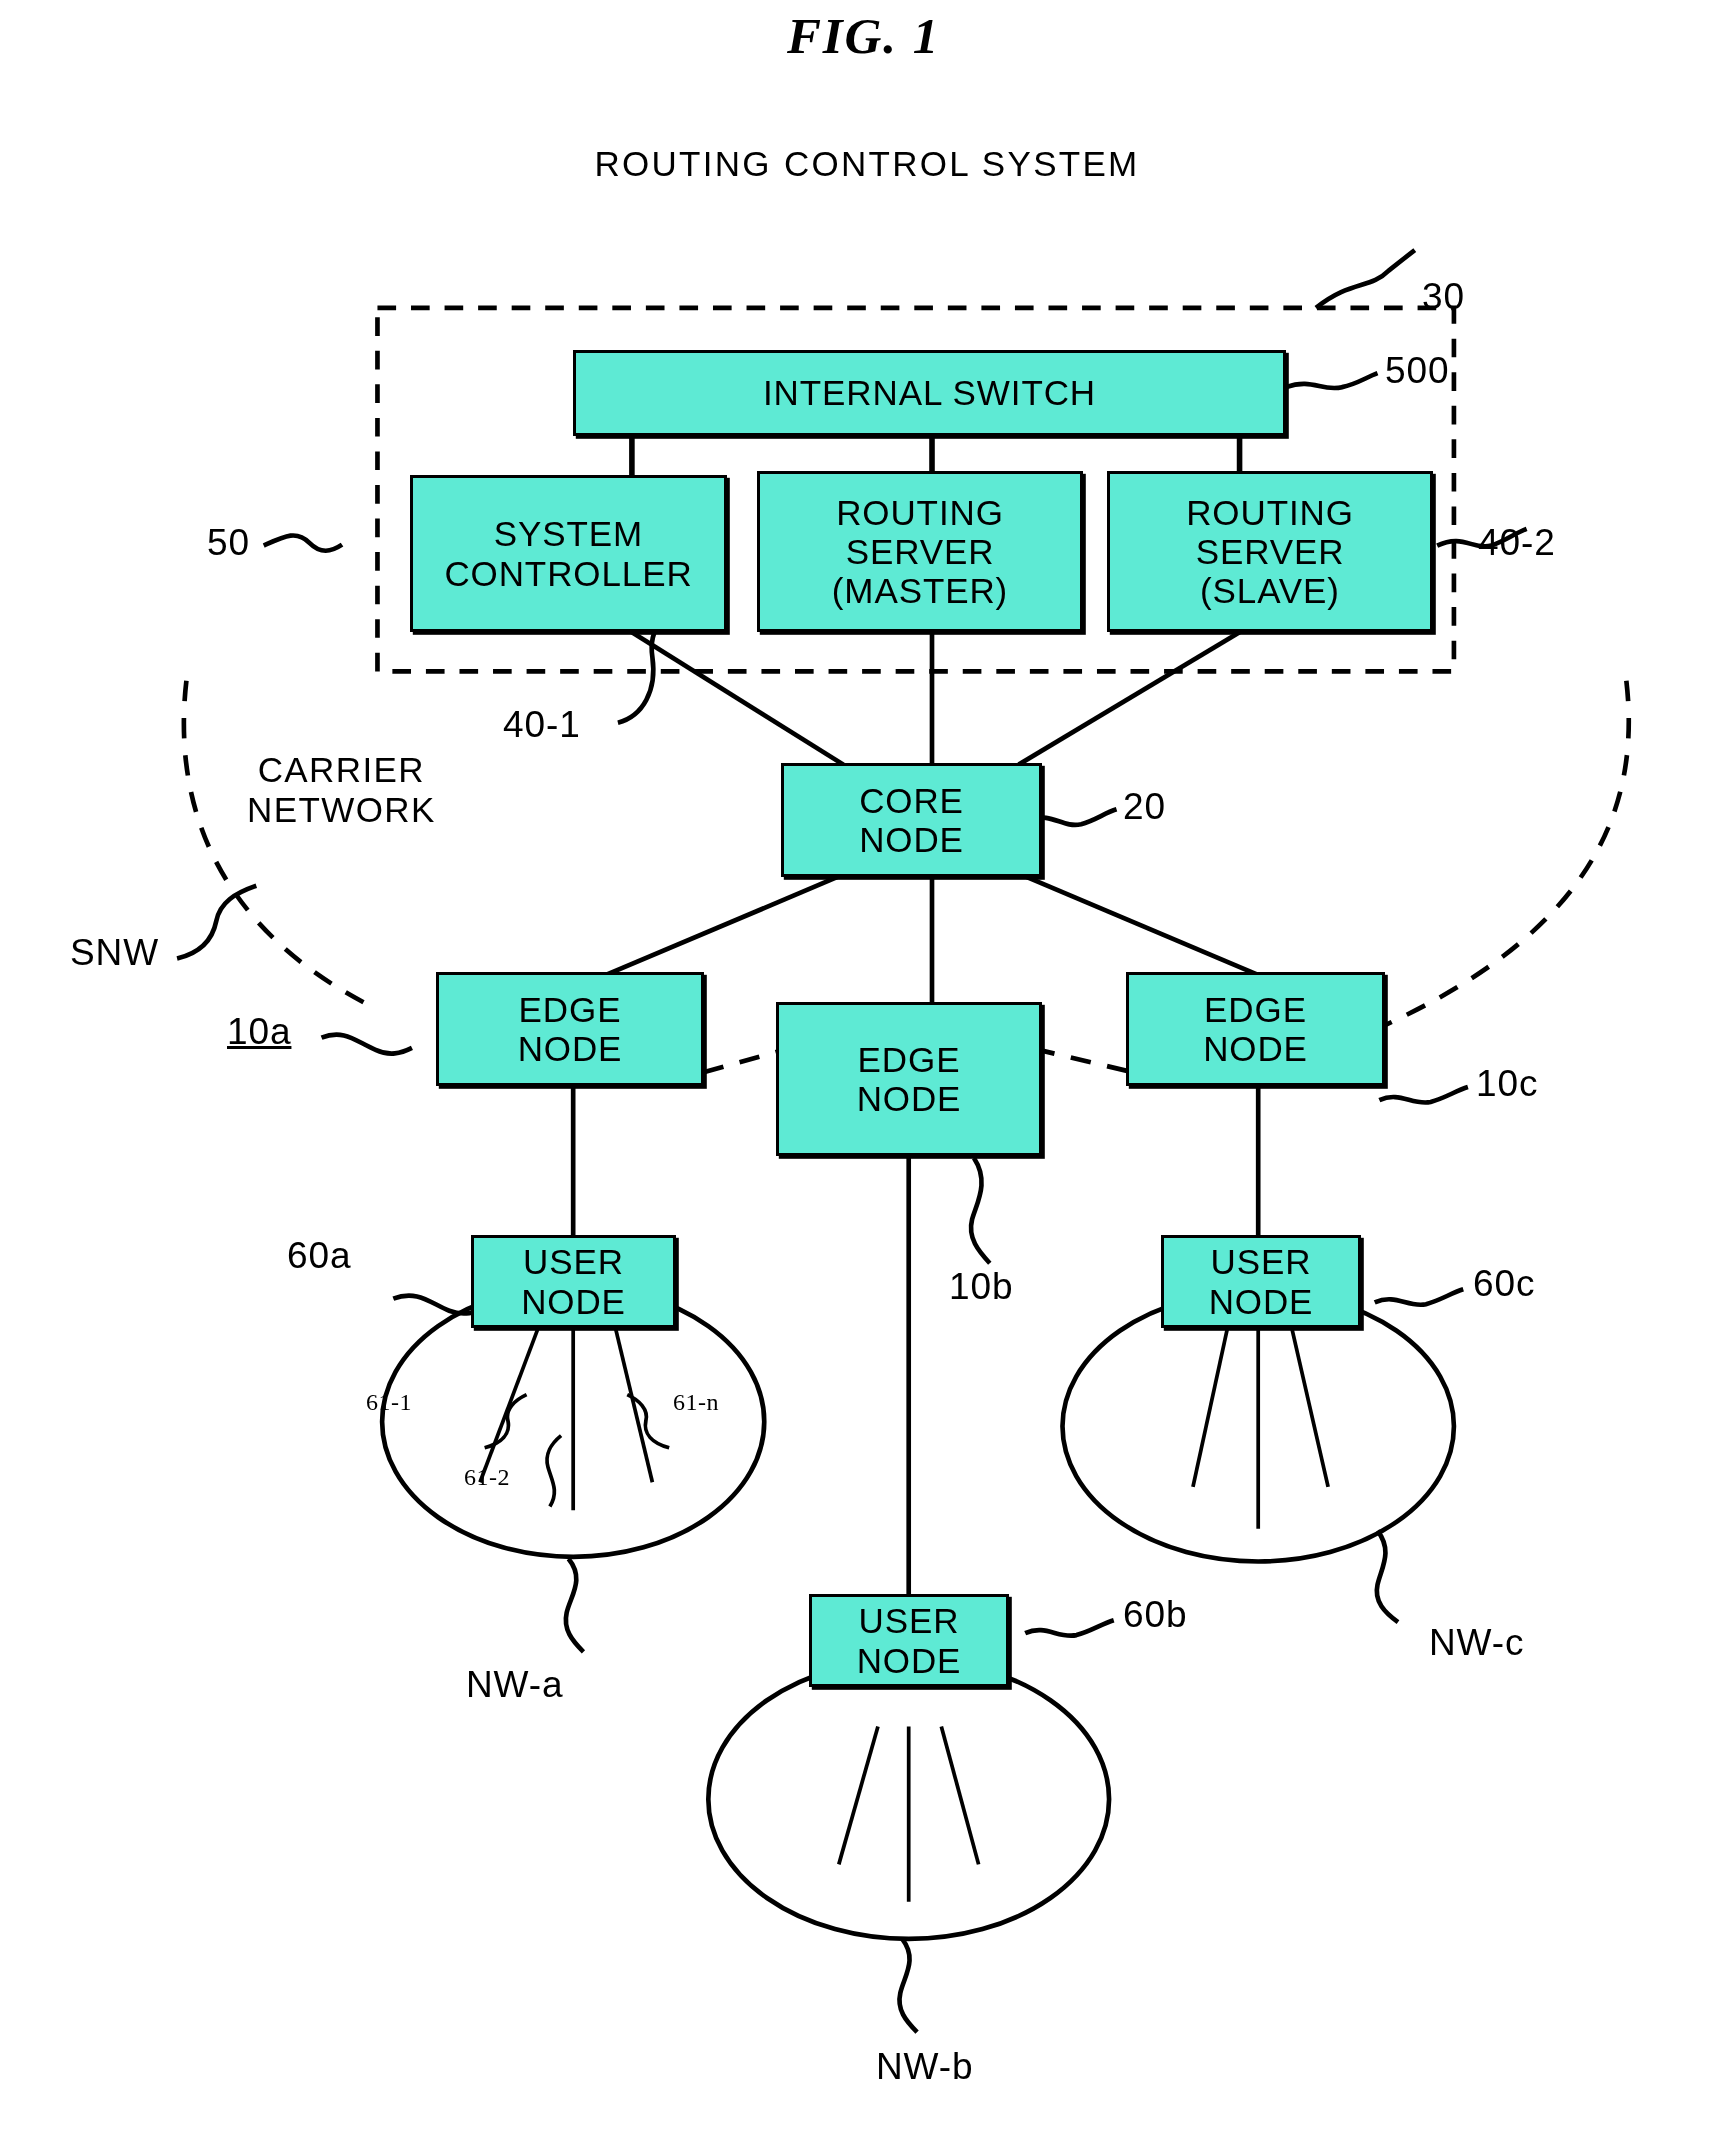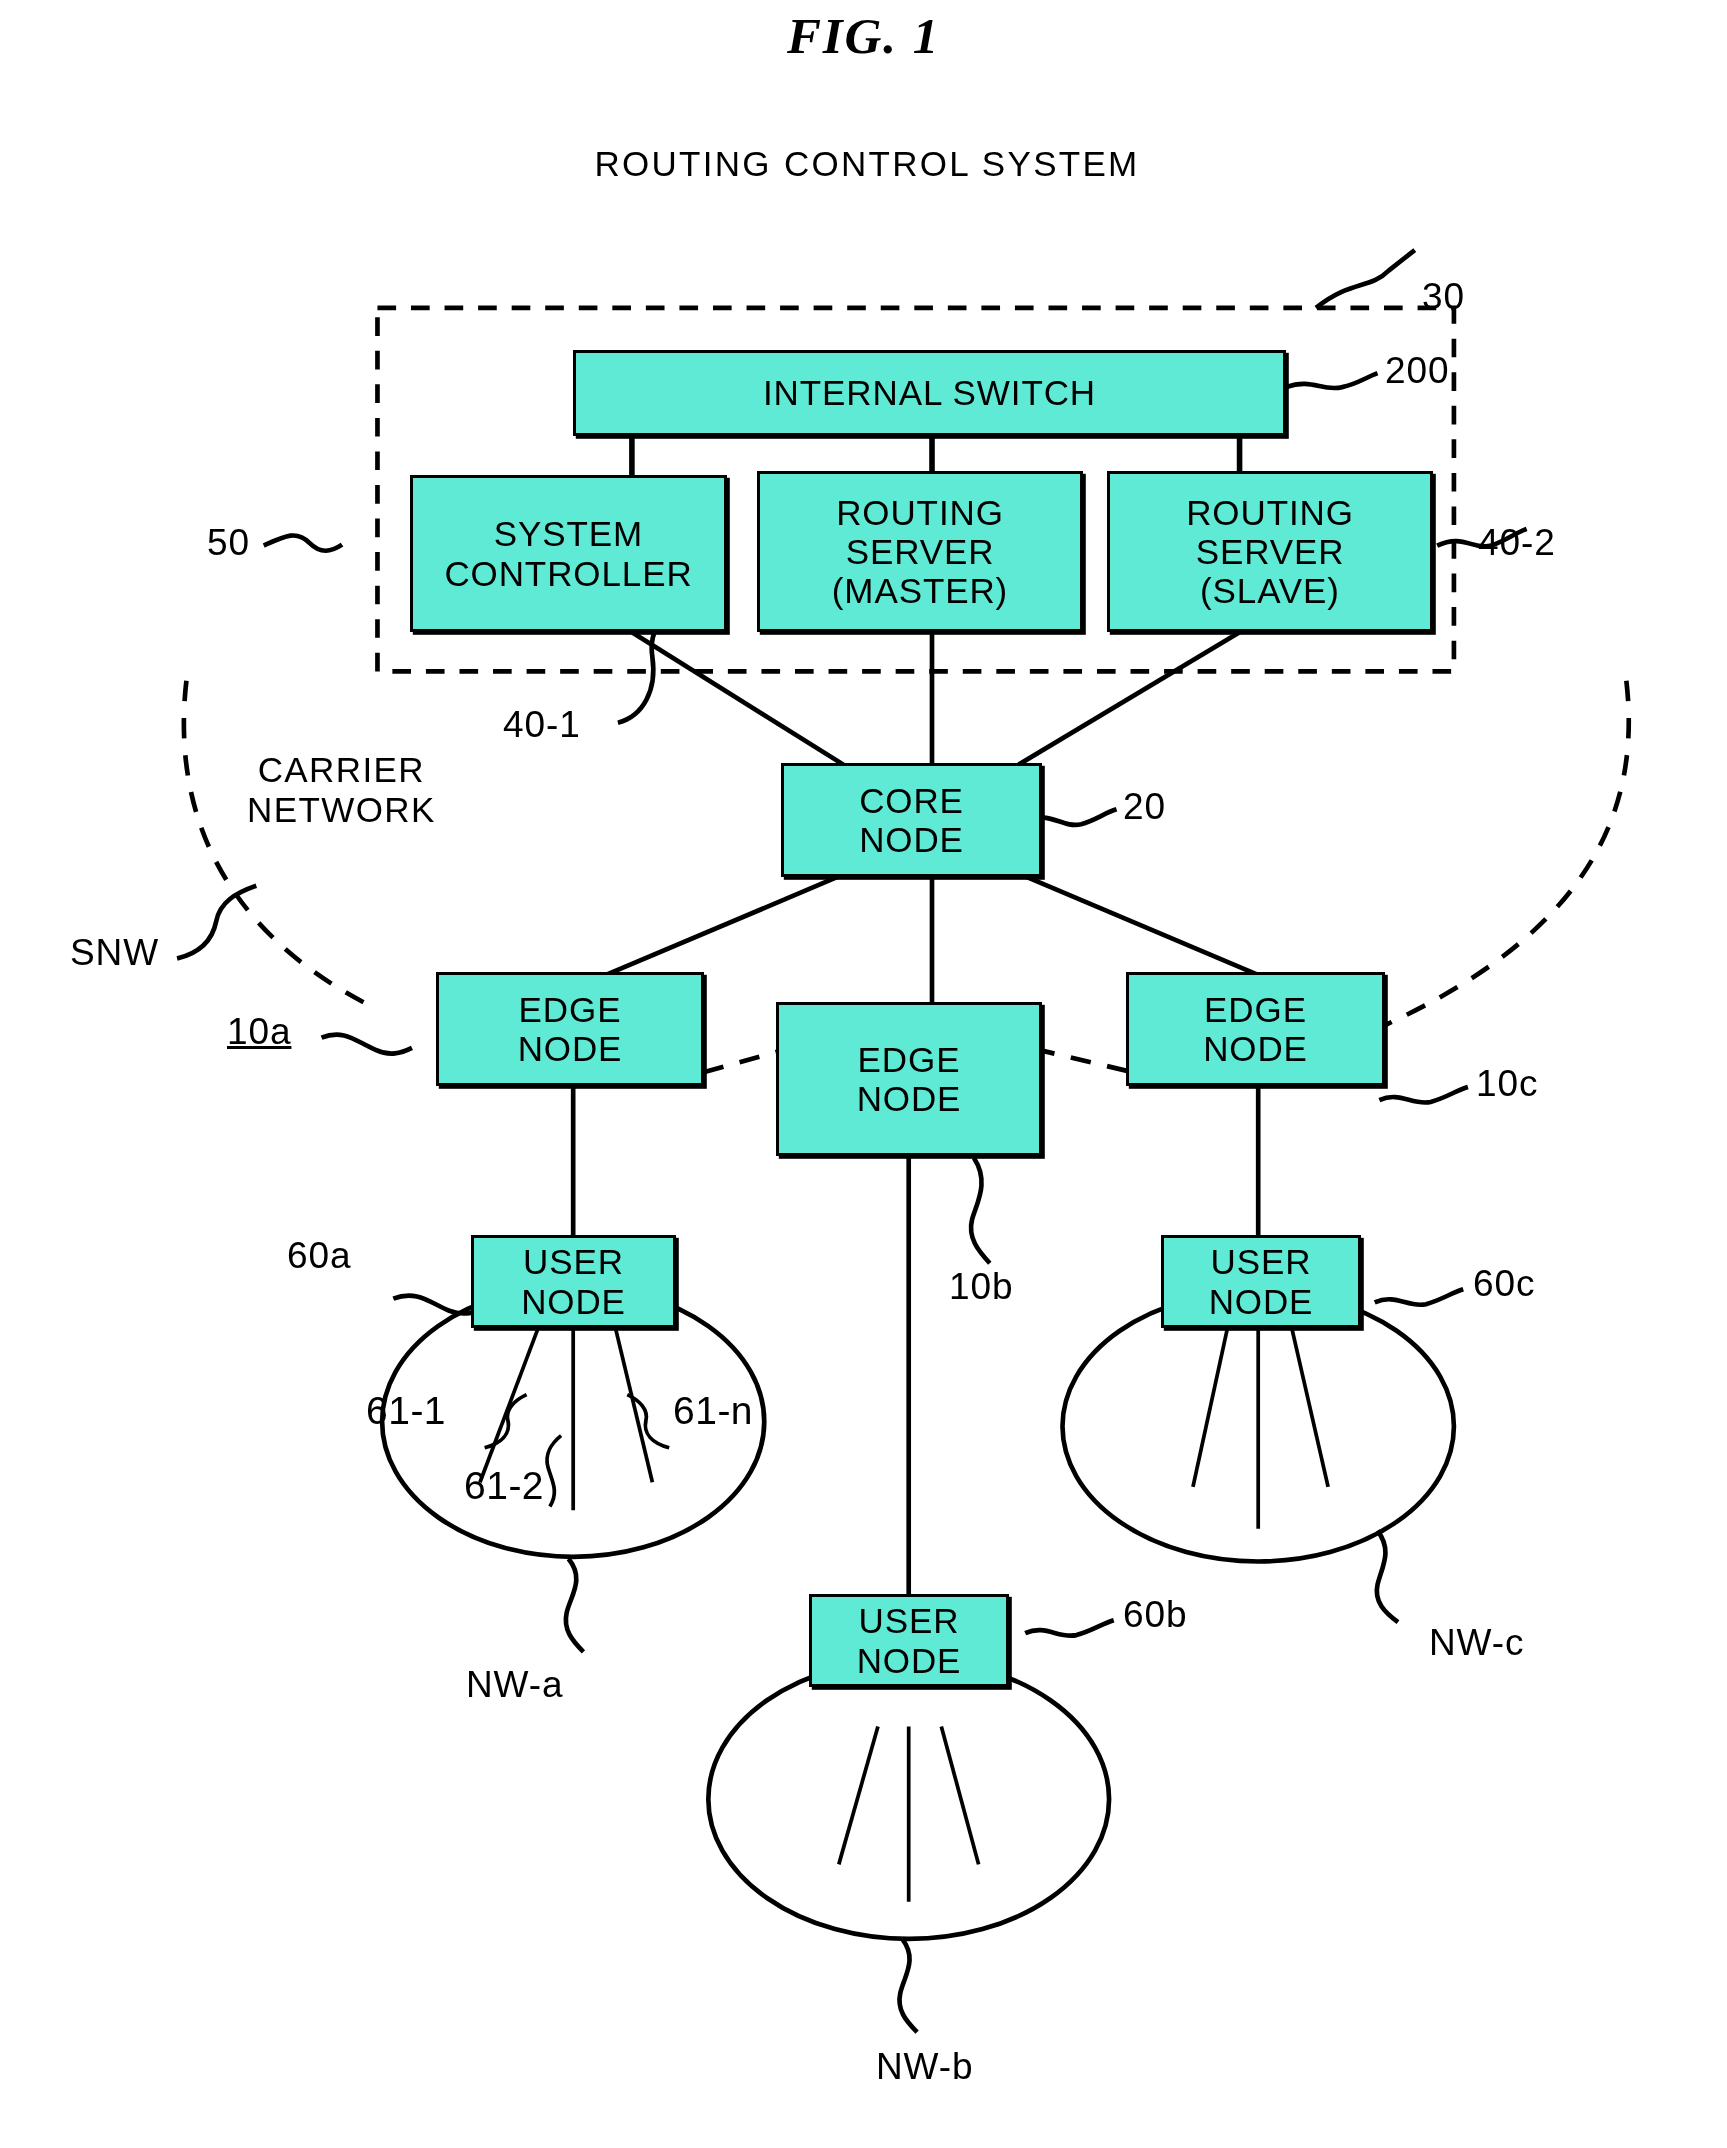--- a/index.html
+++ b/index.html
@@ -61,23 +61,24 @@
     box-shadow: 2.8px 2.8px 0 #000;
   }
   .ref {
     position: absolute;
     font-size: 37px;
     letter-spacing: 0.9px;
     white-space: nowrap;
   }
   .ref-small {
     position: absolute;
-    font-size: 39px;
+    font-size: 24px;
     letter-spacing: 0.5px;
     white-space: nowrap;
+    font-family: Liberation Serif, serif;
   }
   .carrier-label {
     position: absolute;
     text-align: center;
     font-size: 35px;
     line-height: 1.15;
     letter-spacing: 1.4px;
     white-space: nowrap;
   }
 </style>
@@ -203,21 +204,21 @@
     <span>USER
 NODE</span>
   </div>
 
   <div class="node-box" style="left:1161px; top:1235px; width:200px; height:93px; white-space:pre-line;">
     <span>USER
 NODE</span>
   </div>
 
   <div class="ref" style="left:1422px; top:228px;margin-top:48px;">30</div>
-  <div class="ref" style="left:1385px; top:350px;">200</div>
+  <div class="ref" style="left:1385px; top:350px;">500</div>
   <div class="ref" style="left:207px; top:522px;">50</div>
   <div class="ref" style="left:503px; top:704px;">40-1</div>
   <div class="ref" style="left:1478px; top:522px;">40-2</div>
   <div class="ref" style="left:1123px; top:786px;">20</div>
   <div class="ref" style="left:227px; top:1011px;text-decoration:underline;">10a</div>
   <div class="ref" style="left:949px; top:1266px;">10b</div>
   <div class="ref" style="left:1476px; top:1063px;">10c</div>
   <div class="ref" style="left:287px; top:1235px;">60a</div>
   <div class="ref" style="left:1123px; top:1594px;">60b</div>
   <div class="ref" style="left:1473px; top:1263px;text-align:center;">60c</div>

